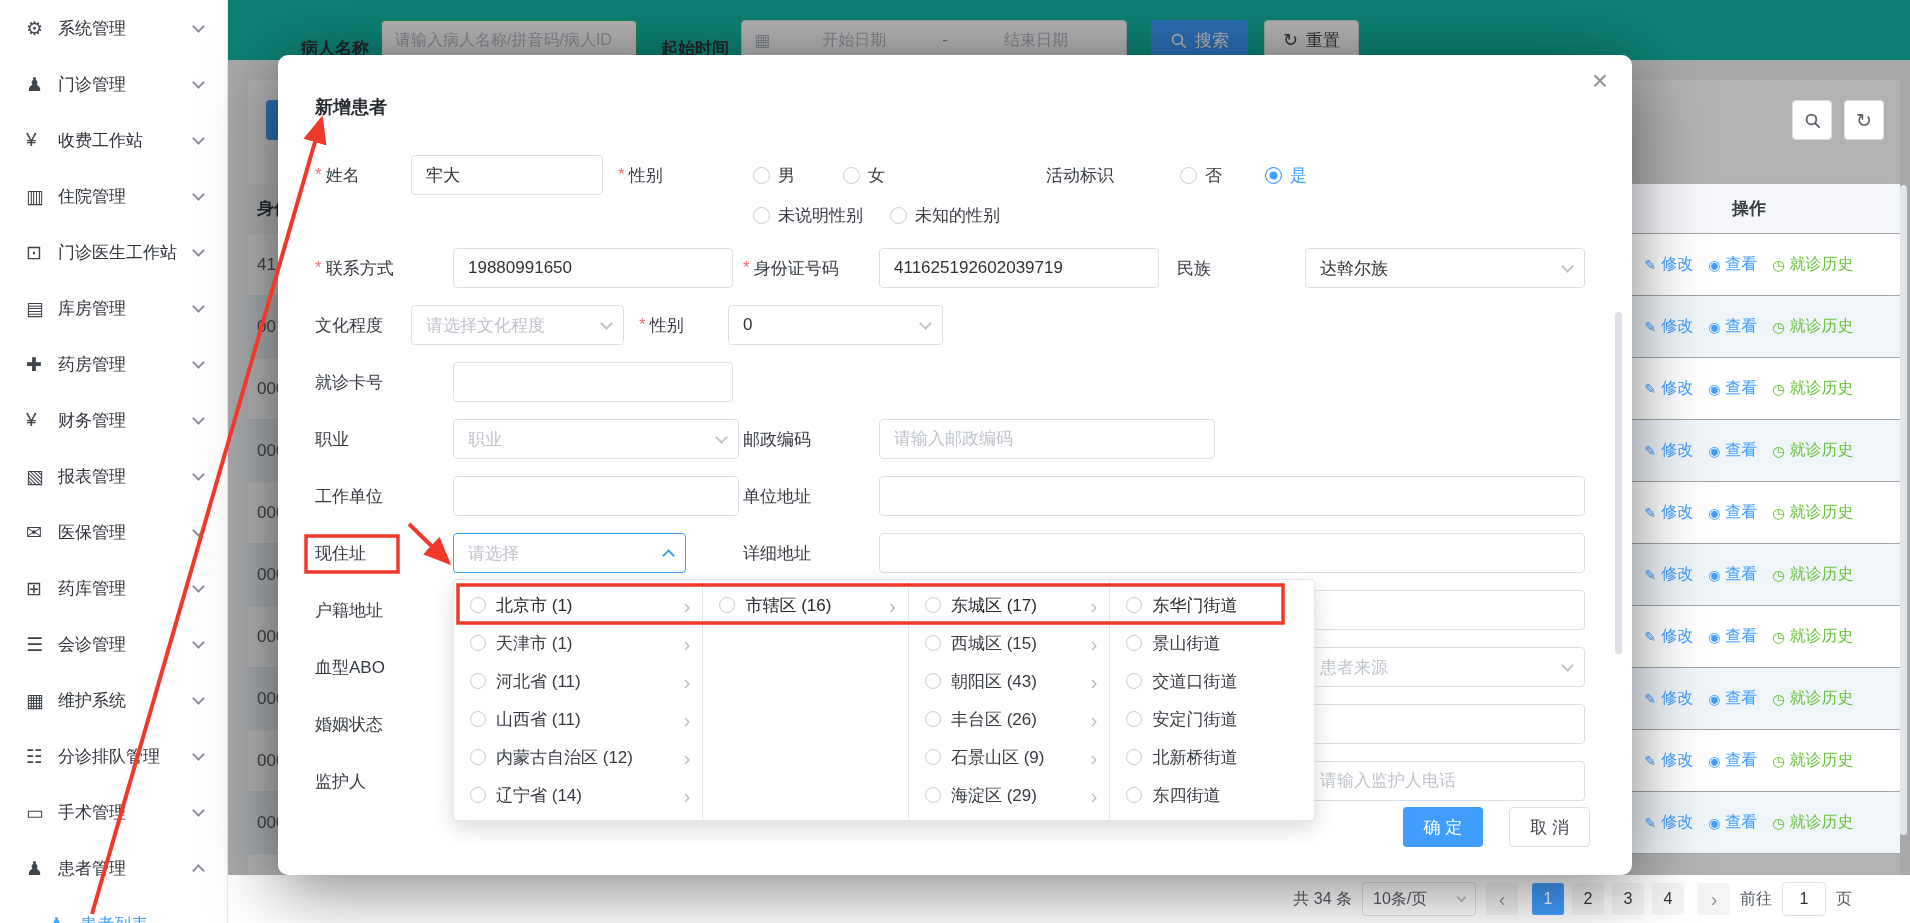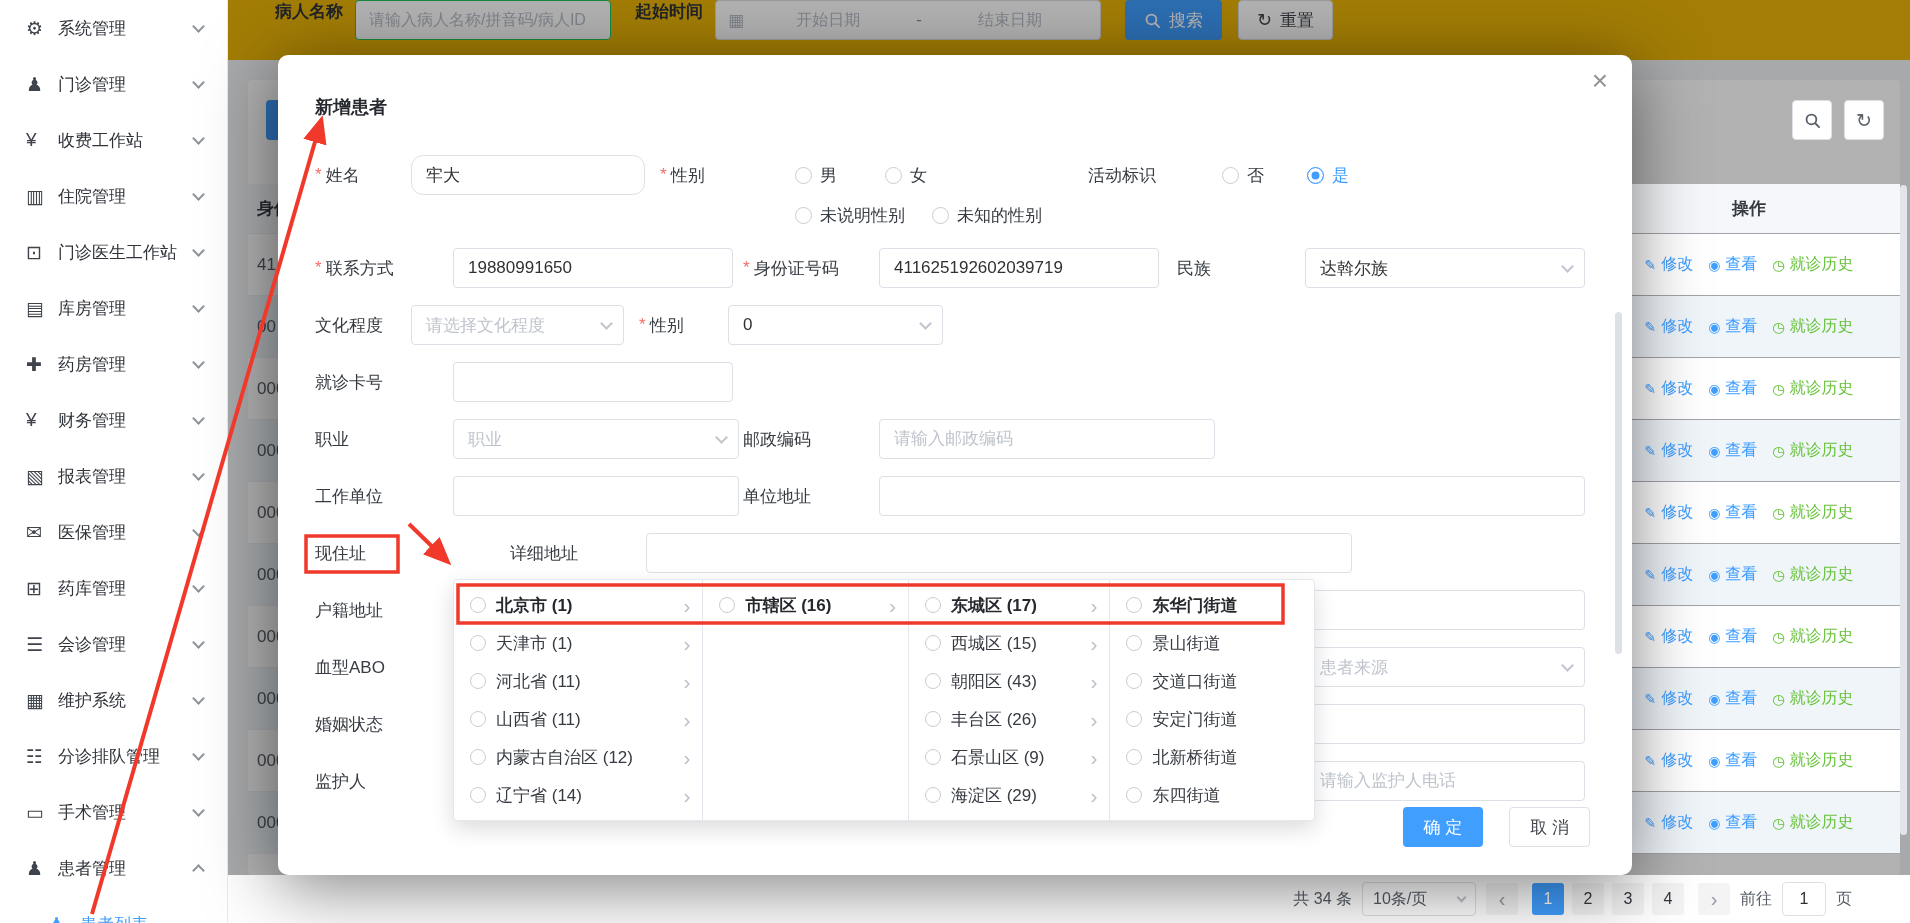--- a/index.html
+++ b/index.html
@@ -19,21 +19,21 @@
   .sb-chev.up{transform:rotate(-135deg);margin-top:5px}
   .sb-sub{display:flex;align-items:center;height:56px;padding:0 24px 0 48px;cursor:pointer}
   .sb-sub .sb-ico{color:var(--accent)}
   .sb-sub .sb-lbl{color:var(--accent)}
 
   
   .content{flex:1;position:relative;background:#f0f2f5;overflow:hidden}
   .overlay{position:absolute;inset:0;background:rgba(0,0,0,.3);z-index:10}
   .above{position:relative;z-index:20}
 
-  .filter-bar{height:60px;background:#eab308;display:flex;align-items:flex-start;padding-left:47px}
+  .filter-bar{height:60px;background:#14b8a6;display:flex;align-items:flex-end;padding-left:73px}
   .fb-label{font-weight:700;color:#2f333a;margin-right:12px;white-space:nowrap}
   .ml24{margin-left:24px}.ml16{margin-left:16px}
   .fb-input{width:256px;height:40px;border:1px solid #22c55e;border-radius:4px;padding:0 13px;font-size:16px;color:#303133;background:#fff;outline:none}
   .fb-input::placeholder{color:#b7bdc7}
   .date-range{width:386px;height:40px;border:1px solid #dcdfe6;border-radius:4px;background:#fff;display:flex;align-items:center;padding:0 12px;color:#b7bdc7;gap:6px}
   .cal-ico{font-size:17px;color:#b7bdc7}
   .dr-part{flex:1;text-align:center;font-size:16px}
   .dr-sep{color:#8d939c;padding:0 4px}
   .btn{height:40px;border-radius:4px;border:1px solid transparent;font-size:17px;display:inline-flex;align-items:center;gap:8px;padding:0 18px;cursor:pointer;font-family:inherit}
   .btn.primary{background:var(--accent);color:#fff}
@@ -95,21 +95,21 @@
   .radio-wrap{display:flex;flex-direction:column;flex-shrink:0}
   .radio-line{display:flex;align-items:center;height:40px}
 
   .cascader{position:absolute;left:175px;top:524px;width:862px;height:242px;background:#fff;border:1px solid #e4e7ed;border-radius:4px;box-shadow:0 8px 22px rgba(0,0,0,.14);display:flex;z-index:5;overflow:hidden}
   .cas-col{border-right:1px solid #e4e7ed;padding:6px 0;overflow:hidden}
   .cas-col:nth-child(1){width:250px}
   .cas-col:nth-child(2){width:206px}
   .cas-col:nth-child(3){width:202px}
   .cas-col:nth-child(4){width:204px;border-right:none}
   .cas-item{height:38px;display:flex;align-items:center;padding:0 12px 0 16px;gap:10px;font-size:17px;color:#363b42;cursor:pointer}
-  .cas-item.active .cas-lbl{font-weight:700;color:#25282d}
+  .cas-item.active .cas-lbl{font-weight:400;color:#25282d}
   .rdo{width:16px;height:16px;border:1.5px solid #c9ccd4;border-radius:50%;flex-shrink:0;background:#fff}
   .cas-arrow{margin-left:auto;color:#b9bec7;font-size:21px;line-height:1}
   .cas-lbl{white-space:nowrap}
 
   .m-footer{position:absolute;bottom:28px;right:42px;display:flex;gap:26px;z-index:6}
   .m-footer .btn{padding:0 20px;font-size:17px}
   .m-scroll{position:absolute;right:10px;top:257px;width:7px;height:342px;background:#dde0e5;border-radius:4px}
 
   
   .annotations{position:absolute;inset:0;z-index:50;pointer-events:none}
@@ -383,21 +383,21 @@
   <span class="m-close">×</span>
   <div class="m-title">新增患者</div>
 
   <div class="m-body">
 
     <div class="f-row tall">
       <label class="f-lbl" style="width:96px">
           <i class="star">*</i>
           <span>姓名</span>
         </label>
-      <input class="f-inp" style="width: 234px; border-radius: 12px;" value="牢大">
+      <input class="f-inp" style="width: 192px;" value="牢大">
       <label class="f-lbl" style="width:135px;margin-left:15px">
           <i class="star">*</i>
           <span>性别</span>
         </label>
       <div class="radio-wrap" style="width:290px">
         <div class="radio-line">
           <span class="radio" style="margin-right:48px">
               <span class="rdot"></span>
               <span>男</span>
             </span>
@@ -497,20 +497,24 @@
       <label class="f-lbl" style="width:136px;margin-left:4px">
           <span>单位地址</span>
         </label>
       <input class="f-inp" style="width: 706px;" value="">
     </div>
 
     <div class="f-row">
       <label class="f-lbl" style="width:138px">
           <span>现住址</span>
         </label>
+      <div class="f-sel open" style="width:233px">
+          <span class="sel-text ph">请选择</span>
+          <span class="chev up"></span>
+        </div>
       <label class="f-lbl" style="width:136px;margin-left:57px">
           <span>详细地址</span>
         </label>
       <input class="f-inp" style="width: 706px;" value="">
     </div>
 
     <div class="f-row">
       <label class="f-lbl" style="width:138px">
           <span>户籍地址</span>
         </label>

